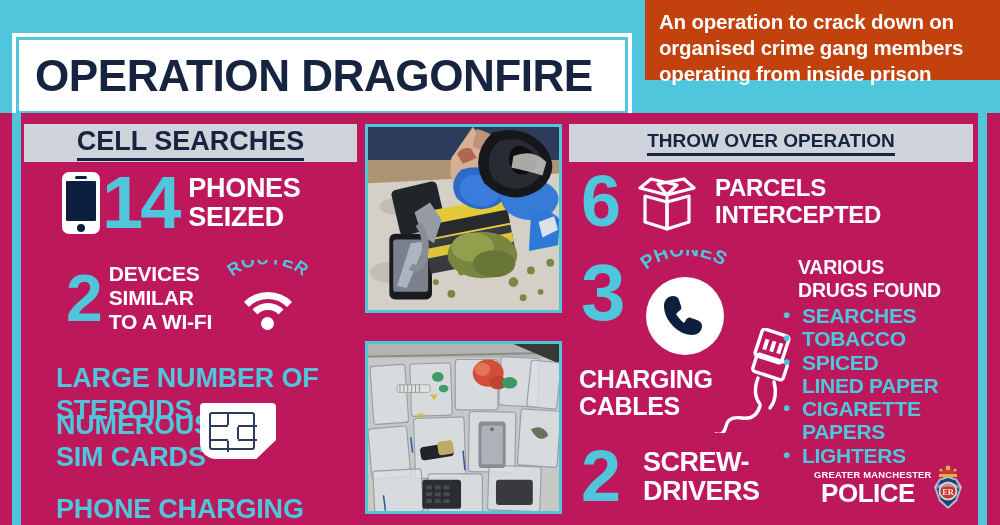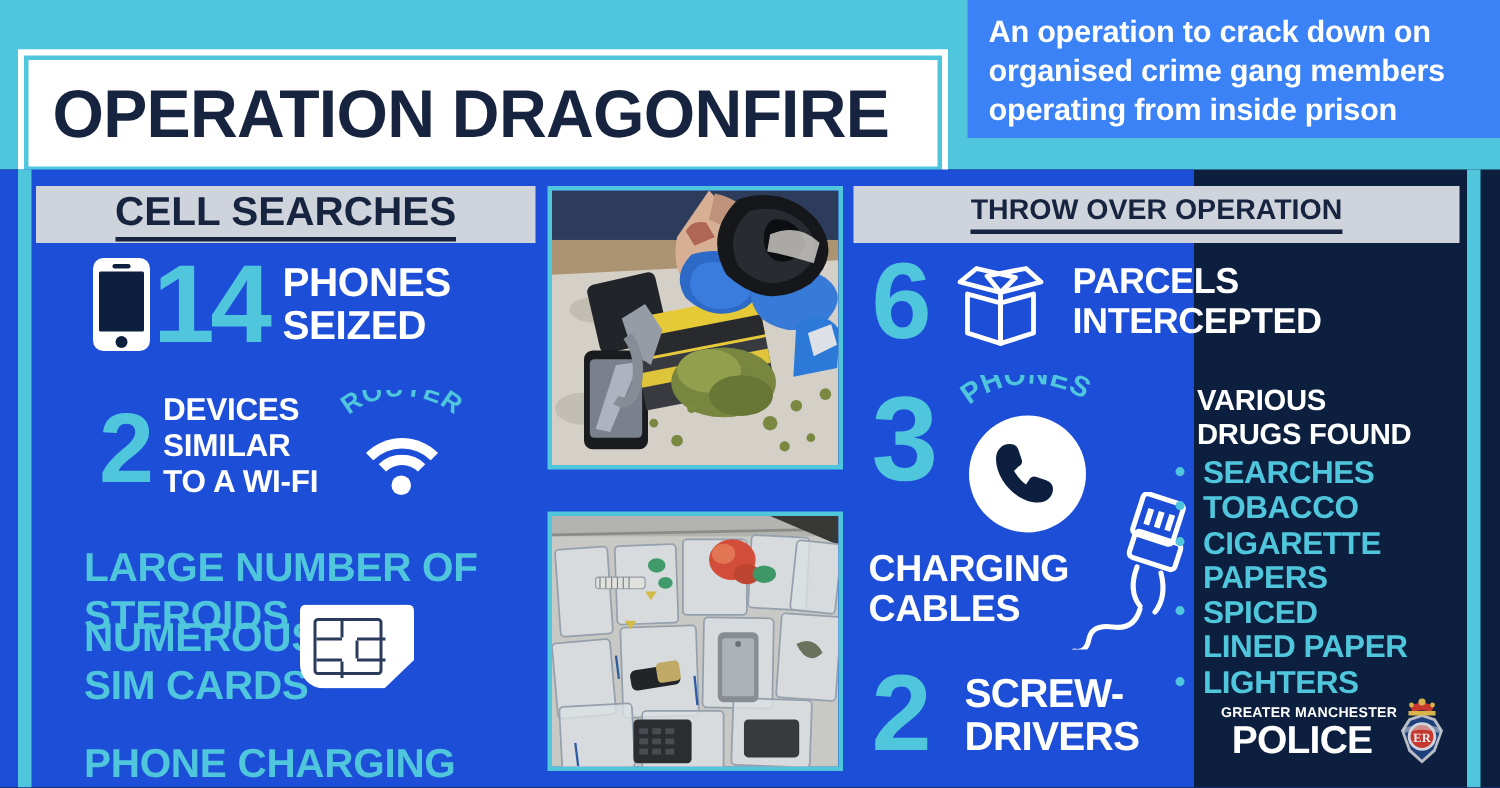--- a/index.html
+++ b/index.html
@@ -28,32 +28,32 @@
     border:3px solid #4fc6dc;
     display:flex; align-items:center; padding-left:16px;
   }
   #title-text{
     font-weight:bold; font-size:45px; letter-spacing:-0.5px;
     color:#17243f; line-height:1; white-space:nowrap;
     transform:scaleX(0.98);
     transform-origin:left center;
   }
   #subtitle-box{
-    position:absolute; left:645px; top:0px; width:355px; height:92px;
-    background:#3b82f6; padding:9px 10px 0 14px;
+    position:absolute; left:645px; top:0px; width:355px; height:80px;
+    background:#c2410c; padding:9px 10px 0 14px;
   }
   #subtitle-text{
     color:#ffffff; font-weight:bold; font-size:20.5px; line-height:1.26;
     letter-spacing:-0.2px;
   }
 
   
   #body-area{
-    position:absolute; left:0; top:113px; width:796px; height:412px;
-    background:#1d4ed8;
+    position:absolute; left:0; top:113px; width:1000px; height:412px;
+    background:#be185d;
   }
   .vstripe{
     position:absolute; top:0; width:9px; height:412px; background:#4fc6dc;
   }
   #vstripe-left{ left:12px; }
   #vstripe-right{ left:978px; }
 
   
   #left-col{
     position:absolute; left:24px; top:0; width:333px; height:412px;
@@ -484,22 +484,22 @@
     <div id="stat-screw">
       <div class="bignum" id="num-2b">2</div>
       <div id="lbl-screw">SCREW-<br>DRIVERS</div>
     </div>
 
     <div id="drugs-block">
       <div id="drugs-title">VARIOUS<br>DRUGS FOUND</div>
       <ul id="drugs-list">
         <li>SEARCHES</li>
         <li>TOBACCO</li>
+        <li>SPICED<br>LINED PAPER</li>
         <li>CIGARETTE<br>PAPERS</li>
-        <li>SPICED<br>LINED PAPER</li>
         <li>LIGHTERS</li>
       </ul>
     </div>
 
     <div id="gmp-logo">
       <div id="gmp-text">
         <div id="gmp-greater">GREATER MANCHESTER</div>
         <div id="gmp-police">POLICE</div>
       </div>
       <svg id="gmp-crest" viewBox="0 0 44 50">

